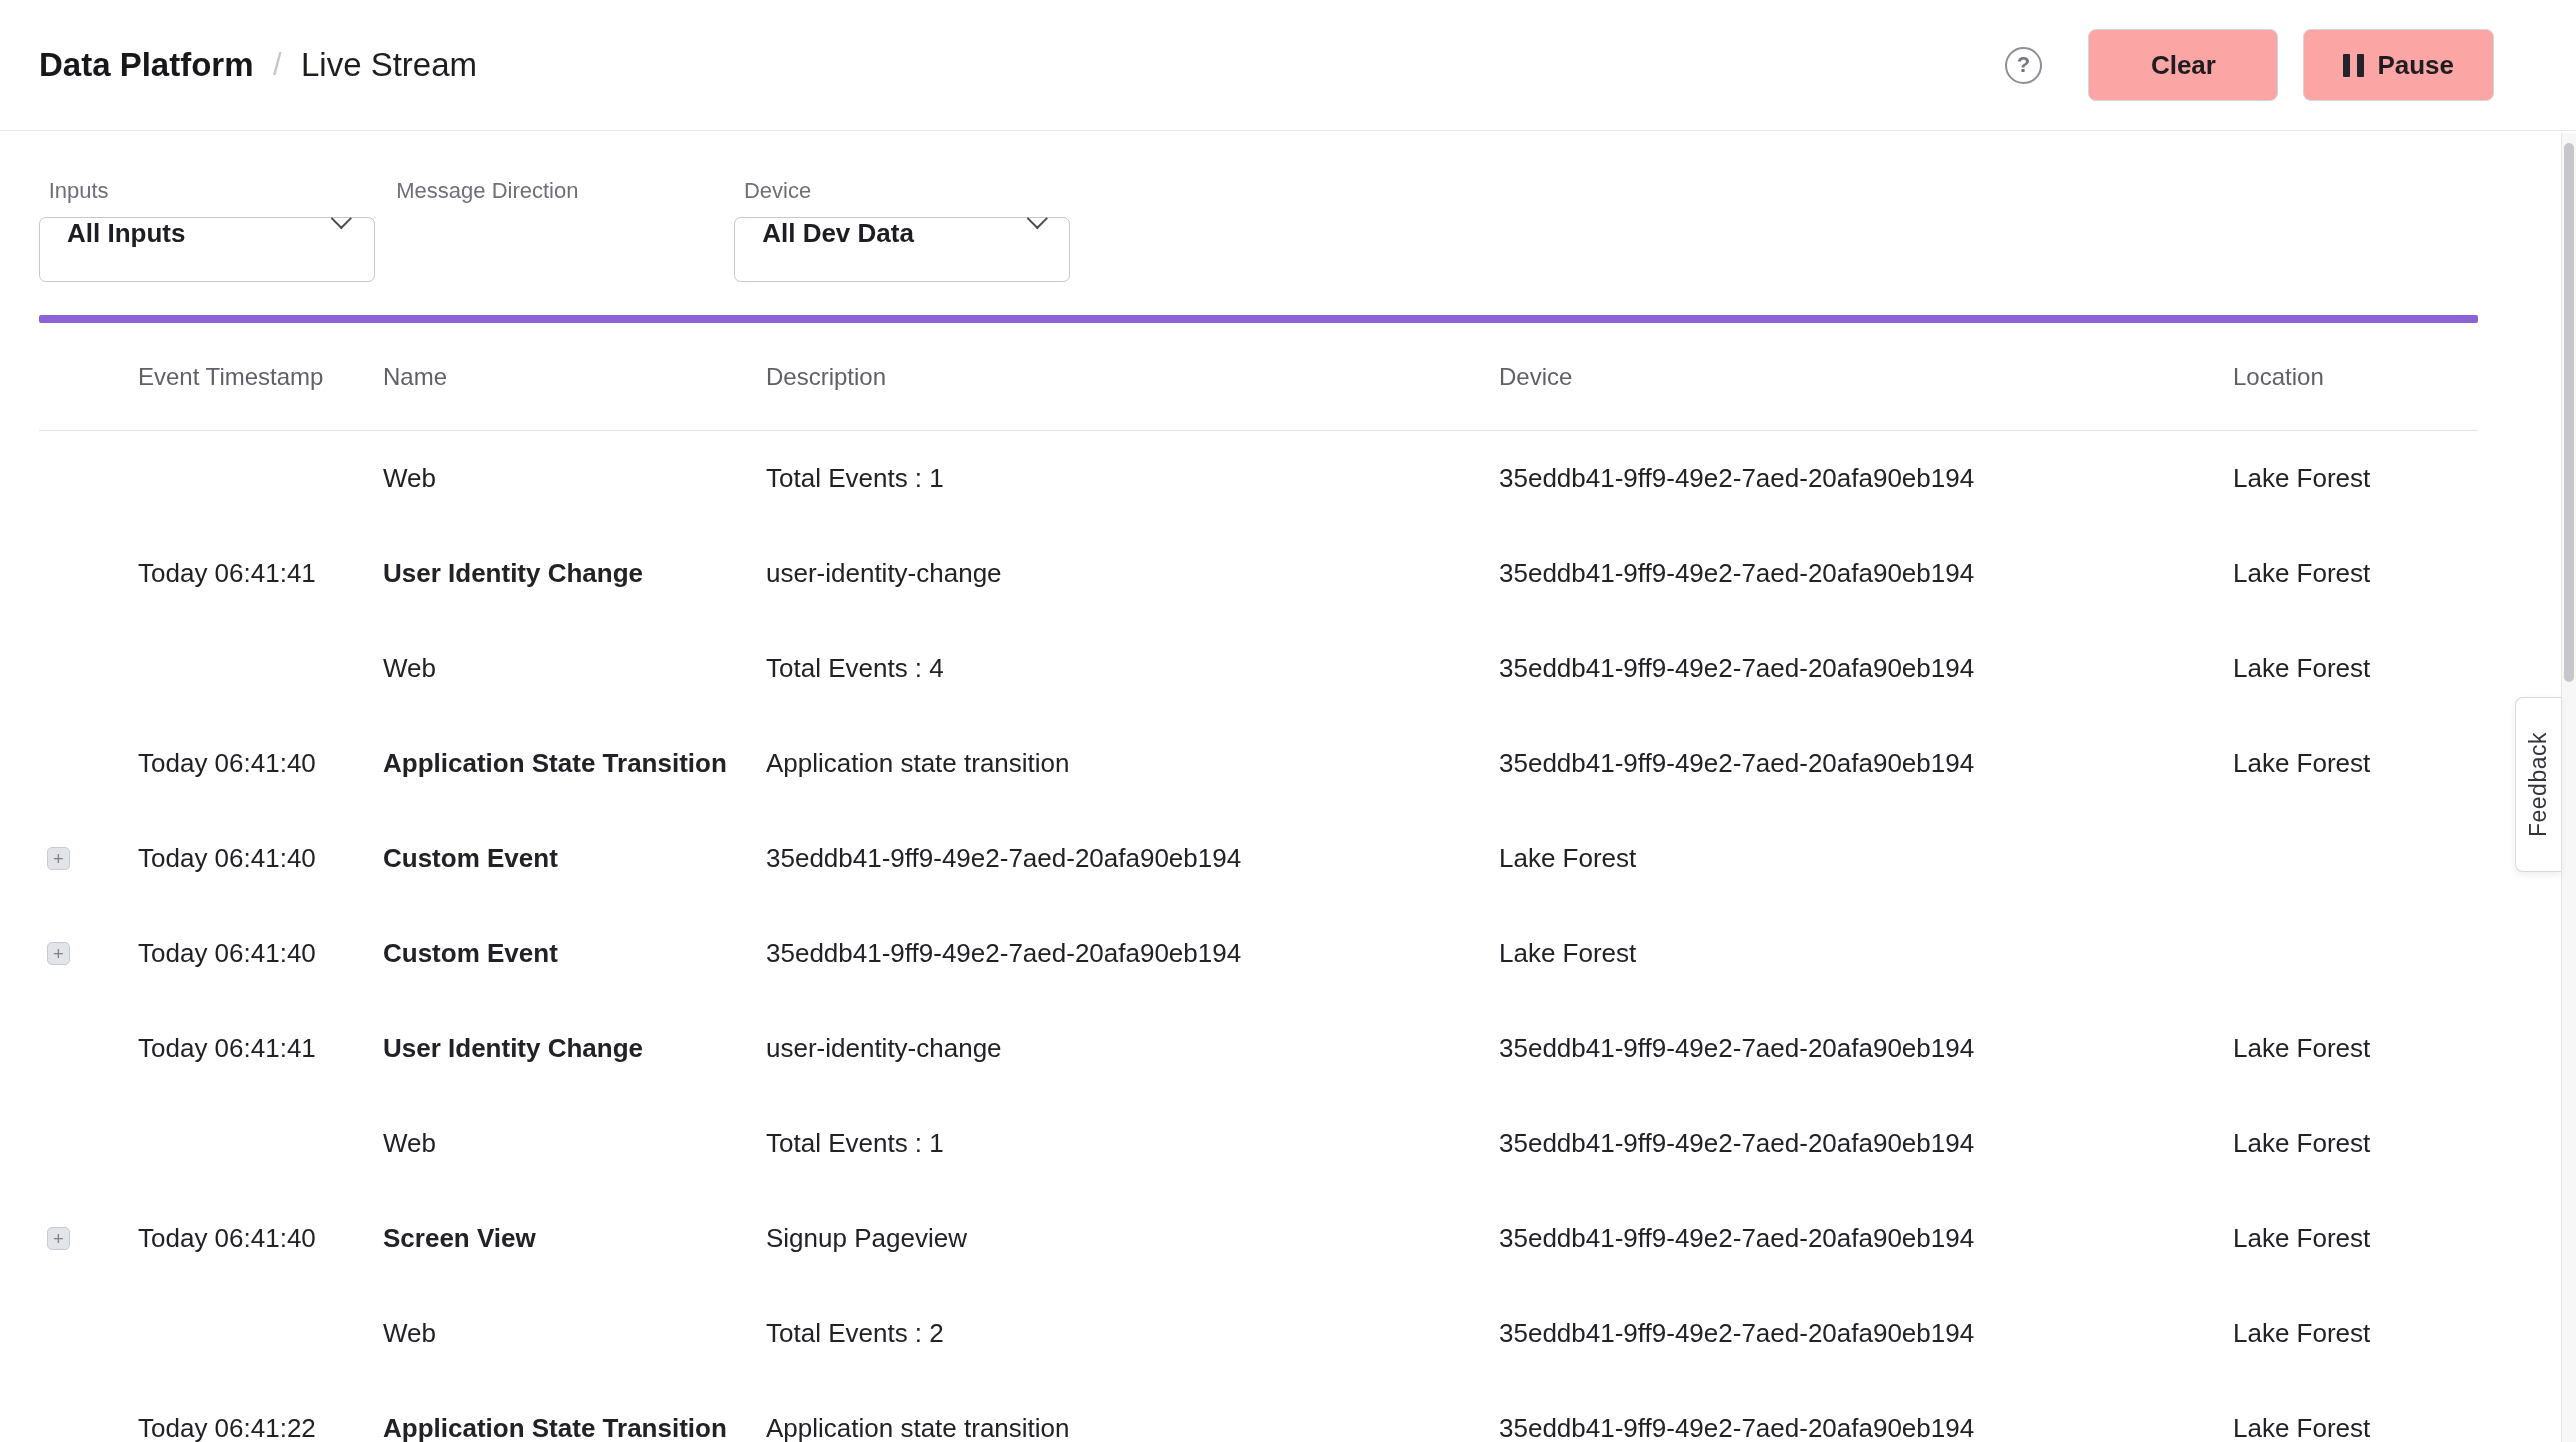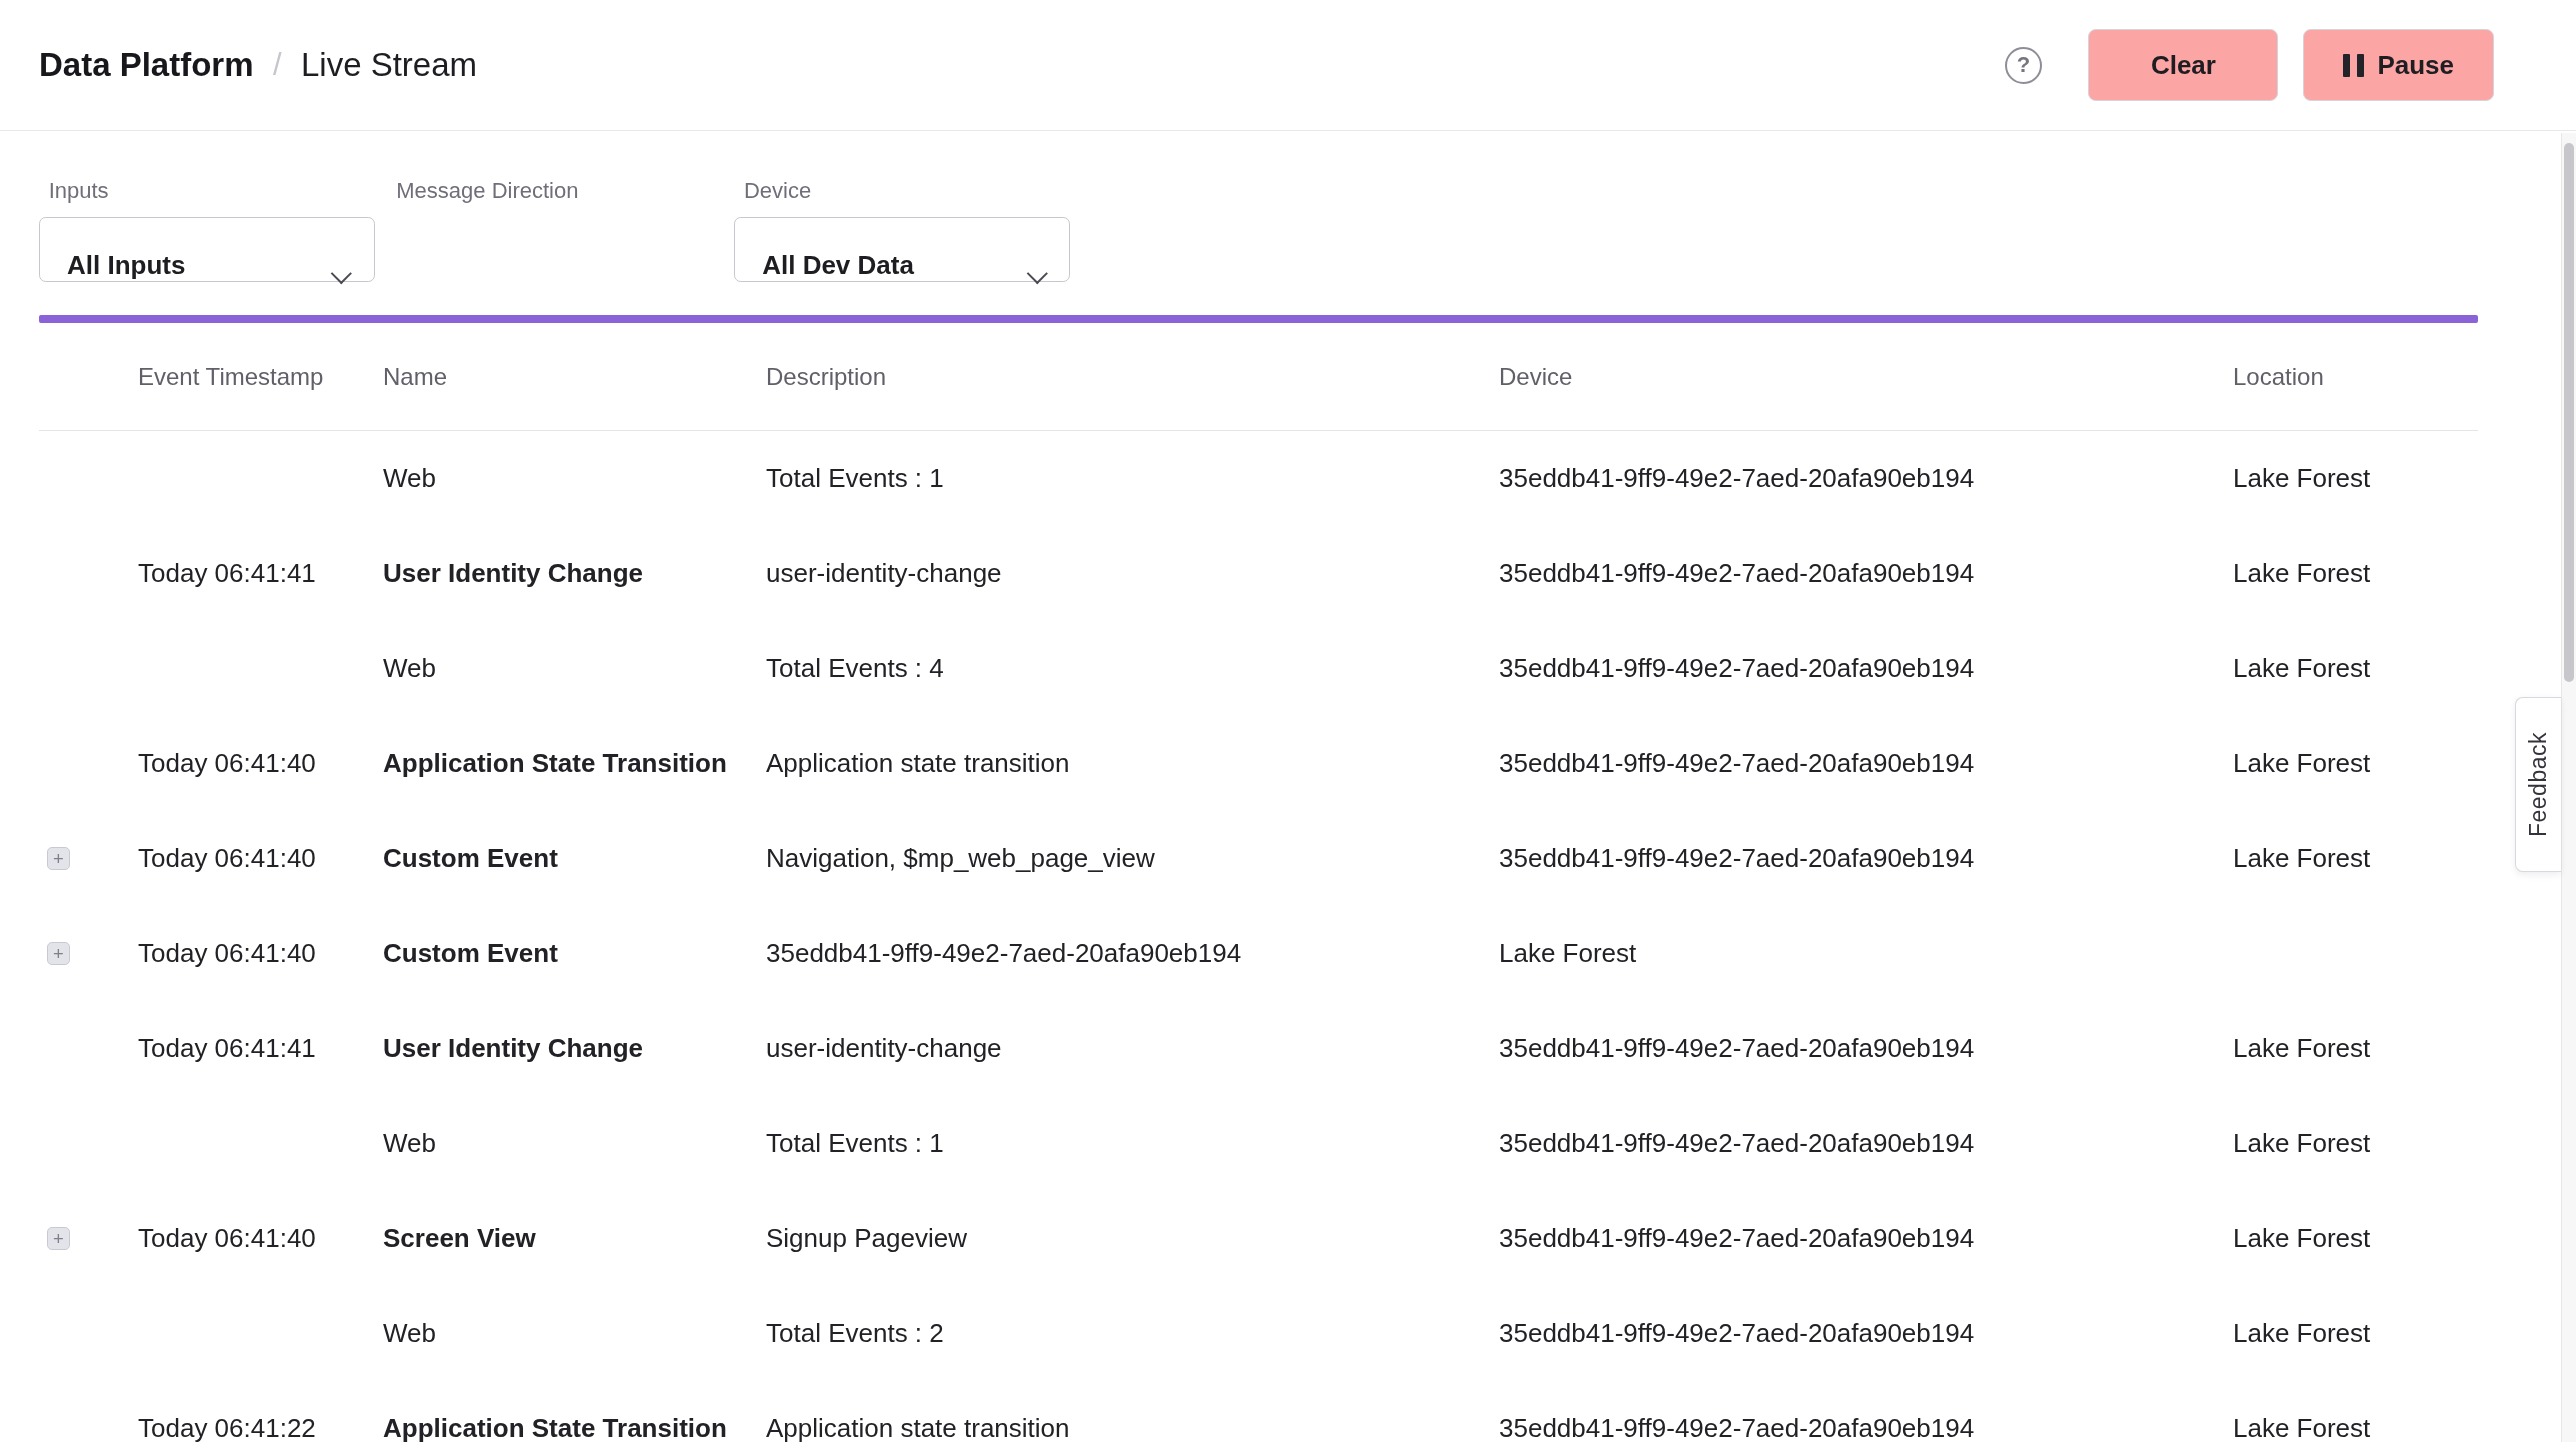--- a/index.html
+++ b/index.html
@@ -23,21 +23,21 @@
   .btn-clear { min-width:190px; }
   .btn-pause { min-width:186px; }
   .pause-icon { display:flex; gap:6.8px; }
   .pause-icon i { display:block; width:6.8px; height:23px; background:#23232a; border-radius:1px; }
 
   
   .filters { display:flex; gap:11.6px; margin:47px 11px 0 39px; }
   .filter { width:336px; }
   .filter-label { font-size:22px; color:#6f6f79; margin-bottom:12.6px; padding-left:9.7px; }
   .dropdown { height:65px; border:1.9px solid #c6c6cf; border-radius:6.8px; background:#fff;
-    display:flex; align-items:flex-end; justify-content:space-between;
+    display:flex; align-items:flex-start; justify-content:space-between;
     padding:0 25px 0 27px; cursor:pointer; }
   .dropdown-value { font-size:26px; font-weight:700; color:#1d1d22; }
   .chev { width:14.6px; height:14.6px; border-right:2.9px solid #4a4a52; border-bottom:2.9px solid #4a4a52;
     transform:rotate(45deg); margin-top:-6.8px; }
 
   
   .live-bar { height:8.7px; width:2439px; margin:33px 0 0 39px; background:#8b63d6; border-radius:1.9px; }
 
   
   .table { width:2439px; margin-left:39px; }
@@ -162,21 +162,20 @@
     <div class="cell">Application state transition</div>
     <div class="cell">35eddb41-9ff9-49e2-7aed-20afa90eb194</div>
     <div class="cell">Lake Forest</div>
   </div>
       <div class="row">
     <div class="cell icon-cell">
       <span class="plus" style="visibility: visible;">+</span>
     </div>
     <div class="cell">Today 06:41:40</div>
     <div class="cell bold">Custom Event</div>
-    <div class="cell">Navigation, $mp_web_page_view</div>
     <div class="cell">35eddb41-9ff9-49e2-7aed-20afa90eb194</div>
     <div class="cell">Lake Forest</div>
   </div>
       <div class="row">
     <div class="cell icon-cell">
       <span class="plus" style="visibility: visible;">+</span>
     </div>
     <div class="cell">Today 06:41:40</div>
     <div class="cell bold">Custom Event</div>
     <div class="cell">35eddb41-9ff9-49e2-7aed-20afa90eb194</div>

